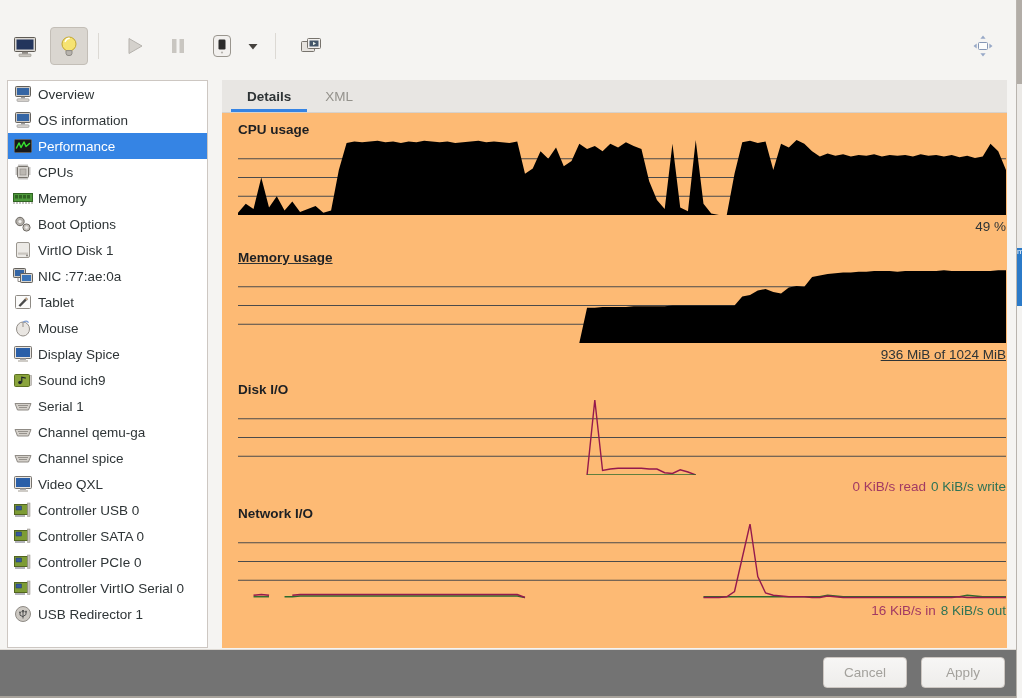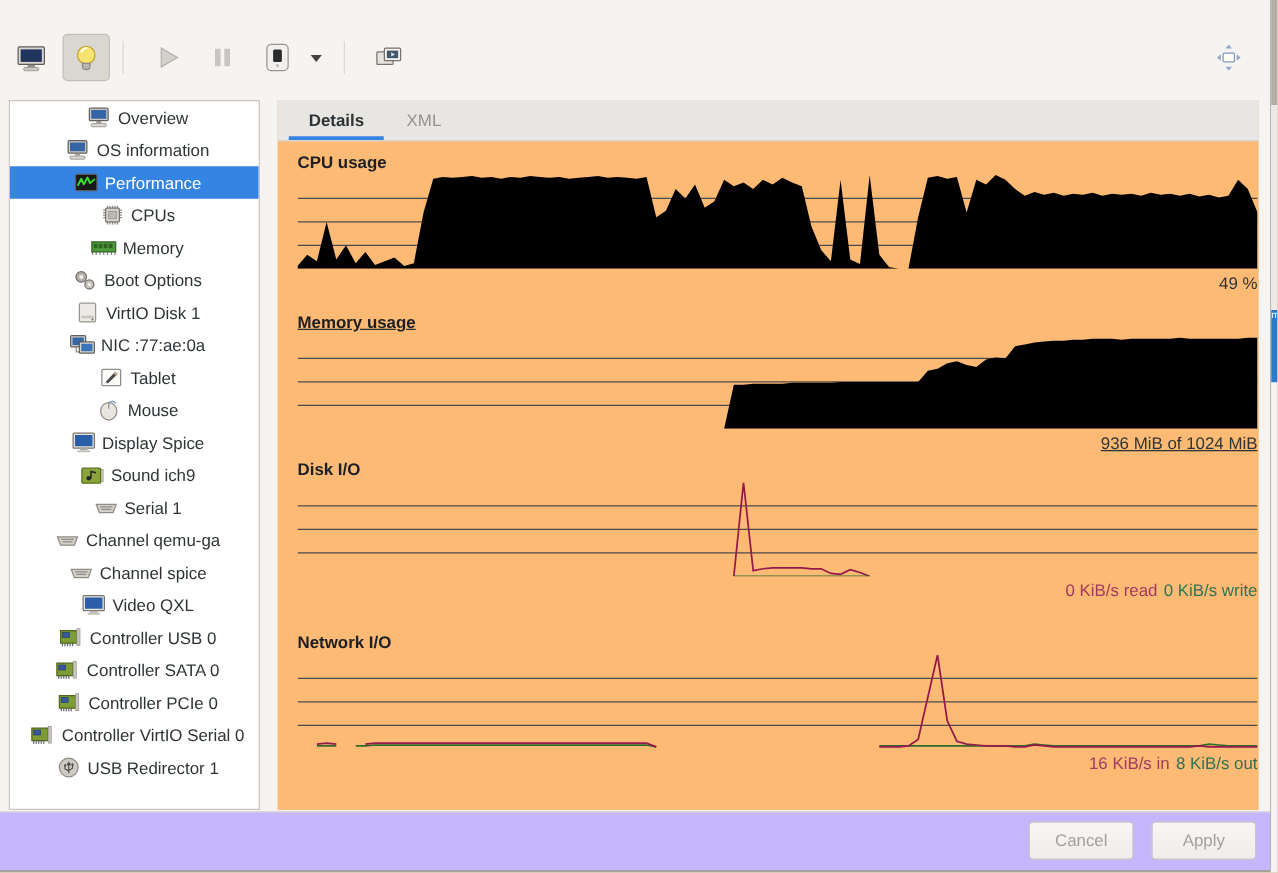--- a/index.html
+++ b/index.html
@@ -14,40 +14,40 @@
   .tb-btn{width:36px;height:36px;margin-left:6px;display:flex;align-items:center;justify-content:center;
           border-radius:4px;border:1px solid transparent;}
   .tb-btn.active{background:#dad6d0;border-color:#c3beb7;}
   .tb-btn.narrow{width:22px;margin-left:0;}
   .tb-sep{width:1px;height:26px;background:#dcd9d4;margin:0 10px;}
   .tb-right{margin-left:auto;margin-right:14px;}
   .icon{display:inline-flex;align-items:center;justify-content:center;line-height:0;}
   
   .sidebar{position:absolute;left:7px;top:80px;width:201px;height:568px;background:#ffffff;
            border:1px solid #cdc7c2;overflow:hidden;box-sizing:border-box;}
-  .side-item{height:26px;display:flex;align-items:center;gap:4px;padding-left:4px;white-space:nowrap;justify-content:center;}
+  .side-item{height:26px;display:flex;align-items:center;gap:4px;padding-left:4px;white-space:nowrap;}
   .side-item .icon{width:22px;height:18px;flex:0 0 22px;}
   .side-item.selected{background:var(--accent);color:#ffffff;}
   .add-hw{position:absolute;left:7px;top:655px;width:201px;height:34px;box-sizing:border-box;
           border:1px solid #c2bcb6;border-radius:5px;background:linear-gradient(#f8f7f6,#edebe8);
           display:flex;align-items:center;justify-content:center;color:#2e3436;}
   
   .details{position:absolute;left:222px;top:80px;width:785px;height:568px;background:#fdba74;}
   .tabstrip{position:absolute;left:0;top:0;right:0;height:33px;background:#e8e6e3;
             border-bottom:1px solid #d6d2cd;display:flex;padding-left:8px;box-sizing:border-box;}
   .tab{padding:0 17px;display:flex;align-items:center;position:relative;color:#94928c;}
   .tab.active{color:#2e3436;font-weight:bold;}
   .tab-underline{position:absolute;left:1px;right:1px;bottom:0;height:3px;background:var(--accent);}
   .chart-section{position:absolute;left:16px;right:1px;}
   .chart-title{font-weight:bold;height:18px;color:#1c1f23;}
   .chart-svg{display:block;width:100%;height:75px;}
   .chart-value{text-align:right;margin-top:4px;height:17px;}
   .chart-value span{margin-left:5px;}
   
-  .bottombar{position:absolute;left:0;right:6px;bottom:2px;height:46px;background:#c4b5fd;
+  .bottombar{position:absolute;left:0;right:6px;bottom:2px;height:46px;background:#737373;
              border-top:1px solid #dedad5;text-decoration:underline;}
   .btn{position:absolute;top:7px;height:31px;box-sizing:border-box;border:1px solid #cdc7c2;border-radius:4px;
        background:linear-gradient(#f7f6f5,#eeedeb);display:flex;align-items:center;justify-content:center;
        color:#a3a19c;}
   .btn.cancel{right:109px;width:84px;}
   .btn.apply{right:11px;width:84px;}
   .bottom-edge{position:absolute;left:0;bottom:0;right:6px;height:2px;background:#a7a29b;}
   
   .win-border{position:absolute;right:5px;top:0;width:1px;height:698px;background:#b9b4ae;}
   .strip{position:absolute;right:0;top:0;width:5px;height:698px;}
@@ -387,21 +387,21 @@
         <div class="chart-section" style="top: 170px; text-decoration: underline;">
           <div class="chart-title">Memory usage</div>
           <svg class="chart-svg" viewBox="0 0 100 100" preserveAspectRatio="none">
             <line x1="0" x2="100" y1="25" y2="25" stroke="#4b4b4b" vector-effect="non-scaling-stroke" stroke-width="1"></line>
             <line x1="0" x2="100" y1="50" y2="50" stroke="#4b4b4b" vector-effect="non-scaling-stroke" stroke-width="1"></line>
             <line x1="0" x2="100" y1="75" y2="75" stroke="#4b4b4b" vector-effect="non-scaling-stroke" stroke-width="1"></line>
             <polygon points="0,100 0.00,100.00 1.01,100.00 2.02,100.00 3.03,100.00 4.04,100.00 5.05,100.00 6.06,100.00 7.07,100.00 8.08,100.00 9.09,100.00 10.10,100.00 11.11,100.00 12.12,100.00 13.13,100.00 14.14,100.00 15.15,100.00 16.16,100.00 17.17,100.00 18.18,100.00 19.19,100.00 20.20,100.00 21.21,100.00 22.22,100.00 23.23,100.00 24.24,100.00 25.25,100.00 26.26,100.00 27.27,100.00 28.28,100.00 29.29,100.00 30.30,100.00 31.31,100.00 32.32,100.00 33.33,100.00 34.34,100.00 35.35,100.00 36.36,100.00 37.37,100.00 38.38,100.00 39.39,100.00 40.40,100.00 41.41,100.00 42.42,100.00 43.43,100.00 44.44,100.00 45.45,53.00 46.46,53.00 47.47,52.00 48.48,52.00 49.49,52.00 50.51,52.00 51.52,51.00 52.53,51.00 53.54,51.00 54.55,51.00 55.56,51.00 56.57,50.00 57.58,50.00 58.59,50.00 59.60,50.00 60.61,50.00 61.62,50.00 62.63,50.00 63.64,50.00 64.65,50.00 65.66,38.00 66.67,36.00 67.68,30.00 68.69,28.00 69.70,32.00 70.71,34.00 71.72,26.00 72.73,24.00 73.74,25.00 74.75,12.00 75.76,10.00 76.77,8.00 77.78,7.00 78.79,6.00 79.80,6.00 80.81,5.00 81.82,5.00 82.83,4.00 83.84,4.00 84.85,4.00 85.86,5.00 86.87,4.00 87.88,4.00 88.89,4.00 89.90,4.00 90.91,4.00 91.92,3.00 92.93,4.00 93.94,4.00 94.95,4.00 95.96,4.00 96.97,4.00 97.98,4.00 98.99,3.00 100.00,3.00 100,100" fill="#000000"></polygon>
           </svg>
           <div class="chart-value"><span style="color: rgb(46, 52, 54);">936 MiB of 1024 MiB</span></div>
         </div>
-        <div class="chart-section" style="top: 288px;">
+        <div class="chart-section" style="top: 302px;">
           <div class="chart-title">Disk I/O</div>
           <svg class="chart-svg" viewBox="0 0 100 100" preserveAspectRatio="none">
             <line x1="0" x2="100" y1="25" y2="25" stroke="#4b4b4b" vector-effect="non-scaling-stroke" stroke-width="1"></line>
             <line x1="0" x2="100" y1="50" y2="50" stroke="#4b4b4b" vector-effect="non-scaling-stroke" stroke-width="1"></line>
             <line x1="0" x2="100" y1="75" y2="75" stroke="#4b4b4b" vector-effect="non-scaling-stroke" stroke-width="1"></line>
             <polyline points="45.45,100.00 46.46,0.00 47.47,94.00 48.48,92.00 49.49,91.00 50.51,91.00 51.52,91.00 52.53,91.00 53.54,92.00 54.55,92.00 55.56,97.00 56.57,98.00 57.58,93.00 58.59,96.00 59.60,100.00" fill="none" stroke="#95194d" stroke-width="1.4" vector-effect="non-scaling-stroke"></polyline>
             <polyline points="45.45,100.00 46.46,100.00 47.47,100.00 48.48,100.00 49.49,100.00 50.51,100.00 51.52,100.00 52.53,100.00 53.54,100.00 54.55,100.00 55.56,100.00 56.57,100.00 57.58,100.00 58.59,100.00 59.60,100.00" fill="none" stroke="#2d6b2d" stroke-width="1.4" vector-effect="non-scaling-stroke"></polyline>
           </svg>
           <div class="chart-value"><span style="color: rgb(162, 58, 99);">0 KiB/s read</span><span style="color: rgb(46, 115, 85);">0 KiB/s write</span></div>
         </div>

